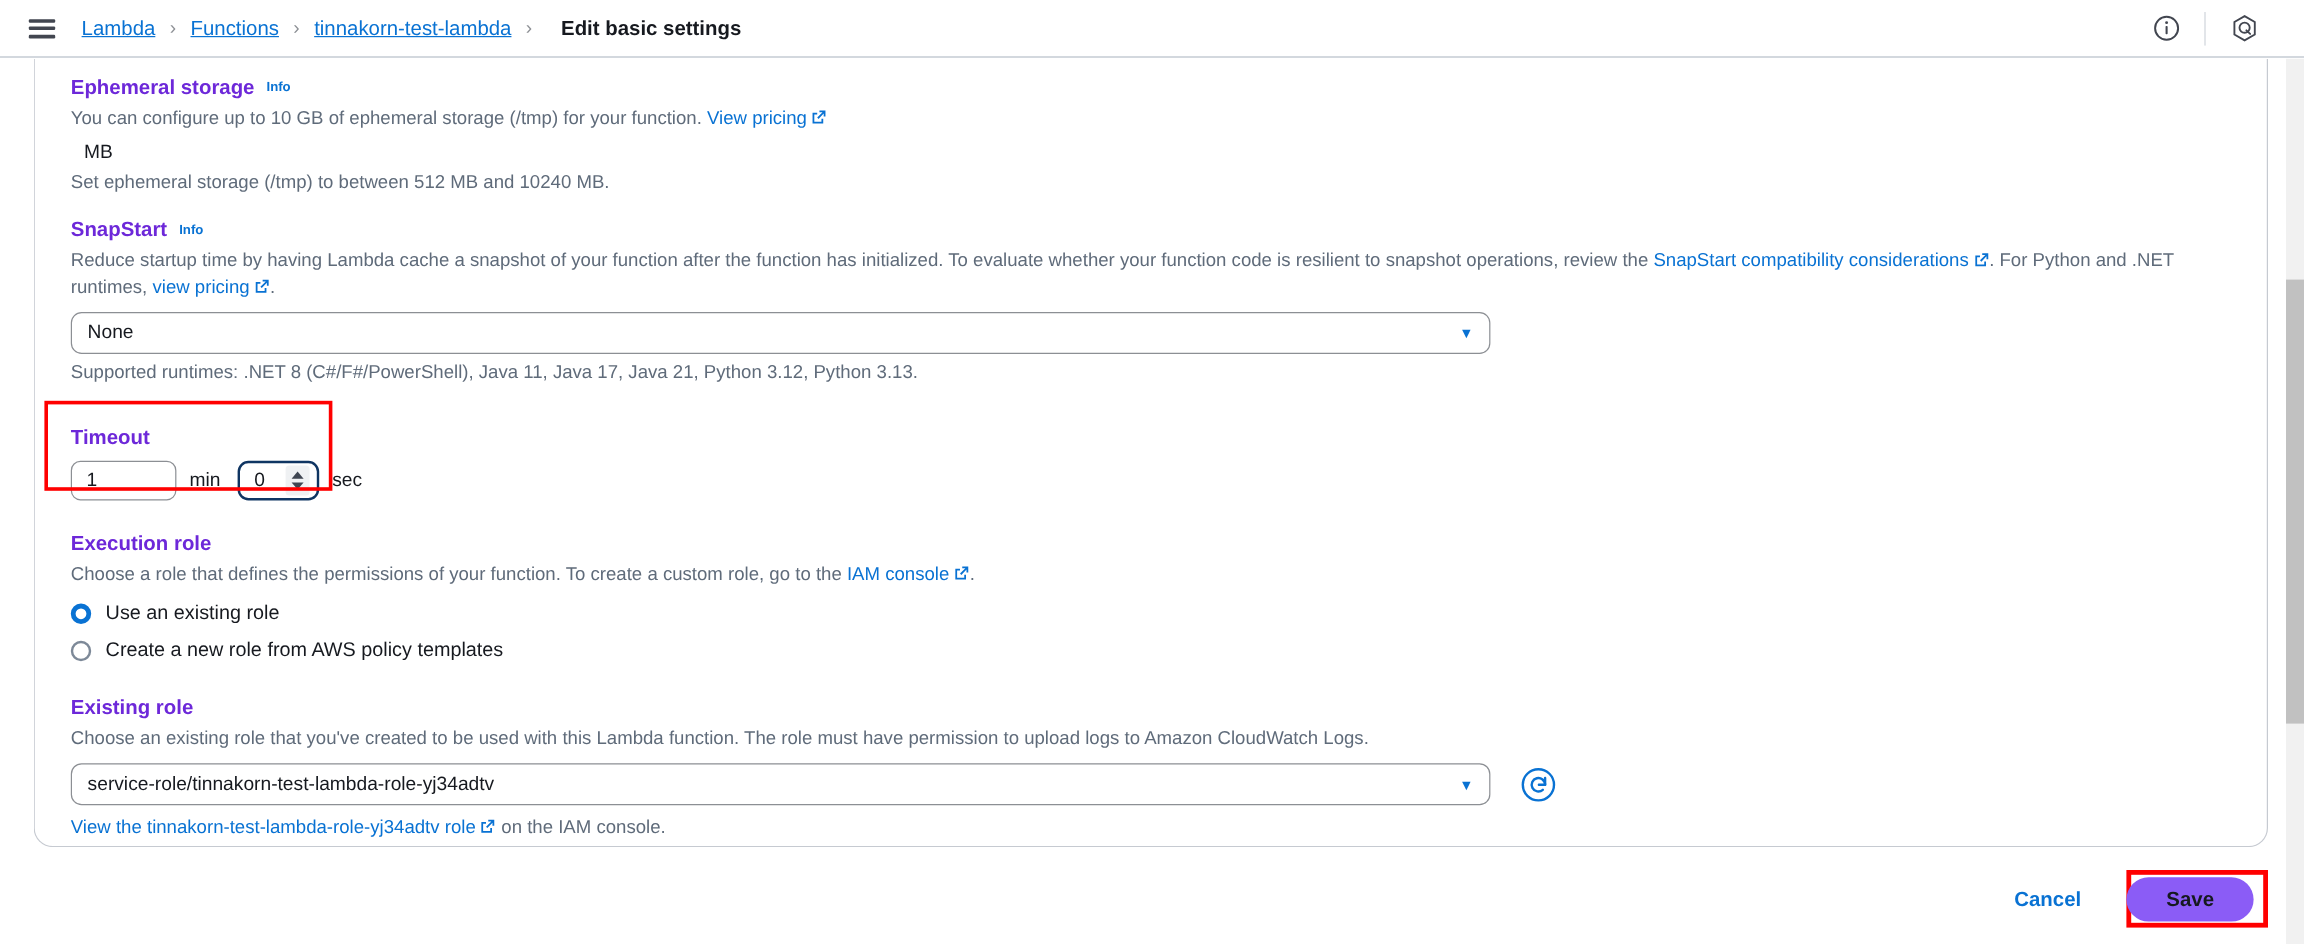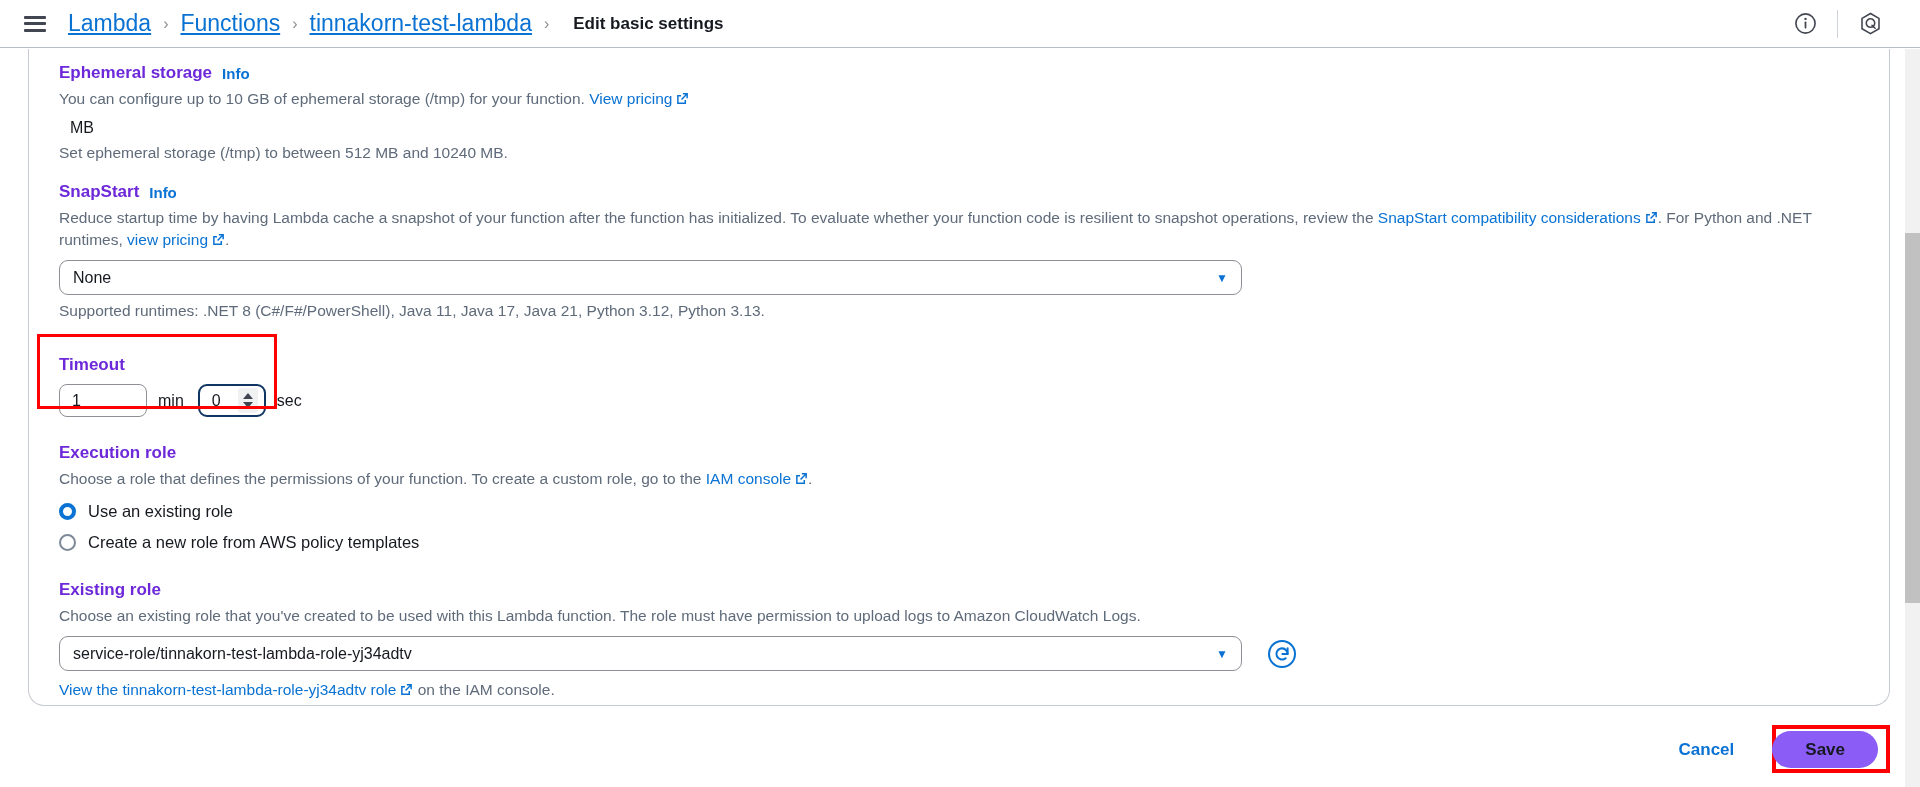--- a/index.html
+++ b/index.html
@@ -22,21 +22,21 @@
     margin-left: 24px; margin-right: 22px;
     width: 22px; height: 16px;
     display: flex; flex-direction: column; justify-content: space-between;
     cursor: pointer;
   }
   .hamburger span { display: block; height: 3px; background: #424650; border-radius: 1px; }
 
   .breadcrumb { display: flex; align-items: center; font-size: 17px; }
   .crumb-link {
     color: #0972d3; text-decoration: underline; cursor: pointer;
-    font-size: 23px; white-space: nowrap;
+    font-size: 17px; white-space: nowrap;
   }
   .crumb-current { color: #16191f; font-weight: bold; font-size: 17px; white-space: nowrap; padding-left: 12px; }
   .crumb-sep { color: #8c8f94; margin: 0 12px; font-size: 16px; }
 
   .topbar-right {
     margin-left: auto; display: flex; align-items: center; height: 48px;
     padding-right: 28px;
   }
   .icon-btn {
     width: 44px; height: 48px; display: flex; align-items: center; justify-content: center;
@@ -55,21 +55,21 @@
     border-bottom-right-radius: 16px;
   }
   .card-inner { padding: 14px 30px 0 30px; }
 
   
   .field-label {
     font-size: 17px; font-weight: bold; color: #6d28d9;
     display: inline-block; vertical-align: middle;
   }
   .info-link {
-    font-size: 15px; color: #0972d3; text-decoration: none; cursor: pointer;
+    font-size: 11px; color: #0972d3; text-decoration: none; cursor: pointer;
     margin-left: 10px; font-weight: bold; vertical-align: middle;
   }
   .desc {
     font-size: 15.5px; color: #5f6b7a; line-height: 1.42; margin-top: 5px;
     max-width: 1800px;
   }
   .hint {
     font-size: 15.5px; color: #5f6b7a; margin-top: 7px;
   }
   a.blue {

